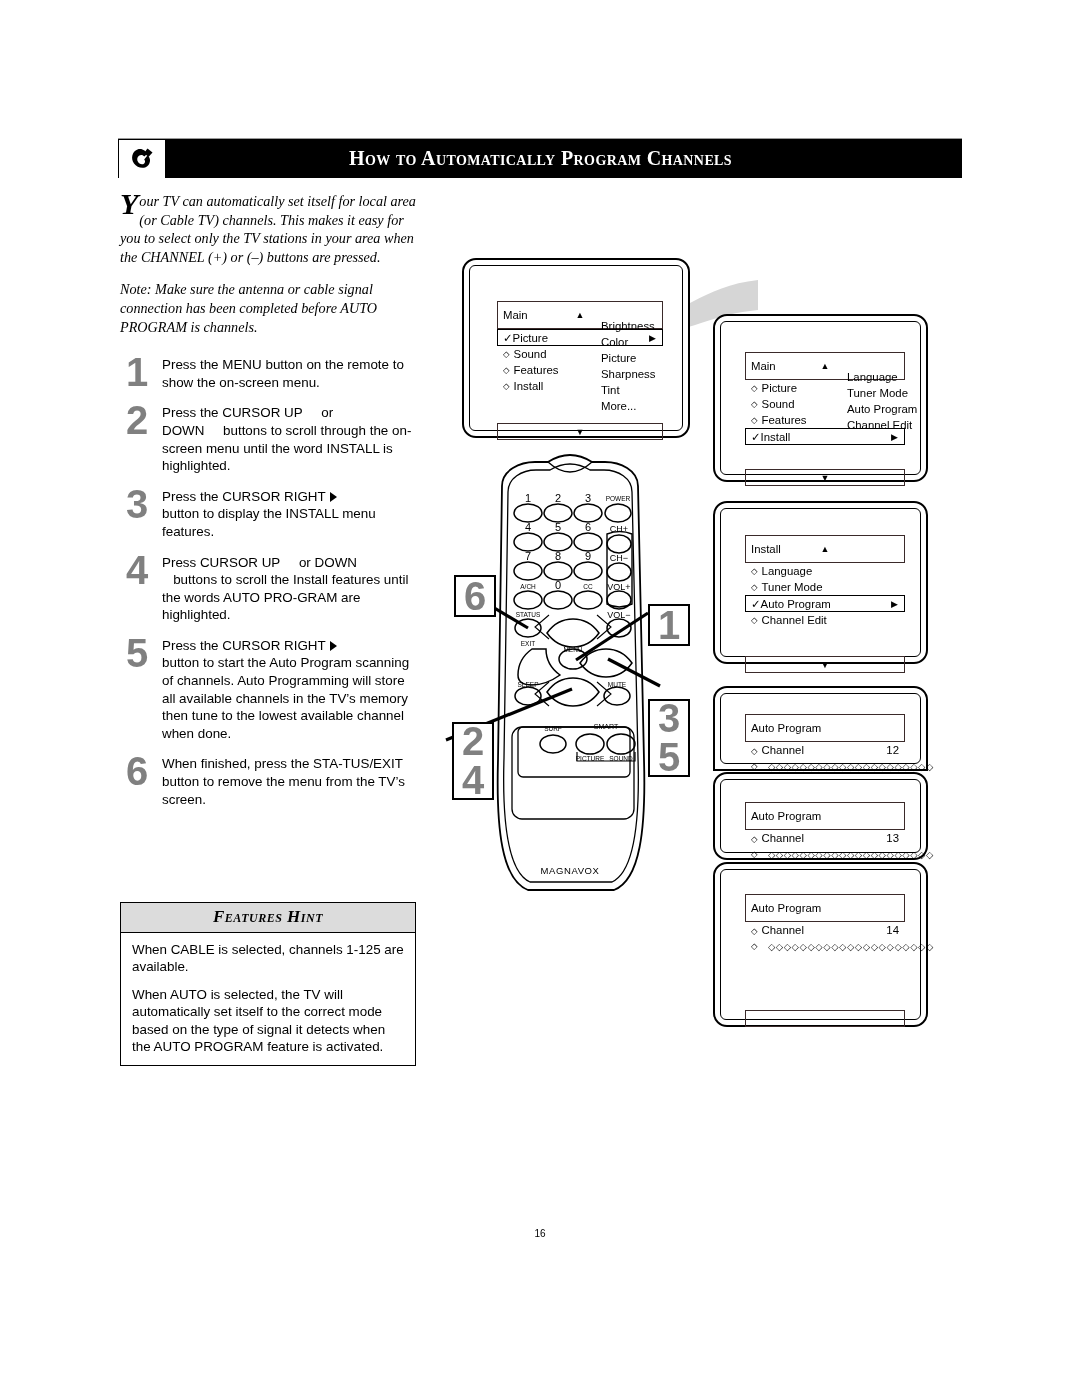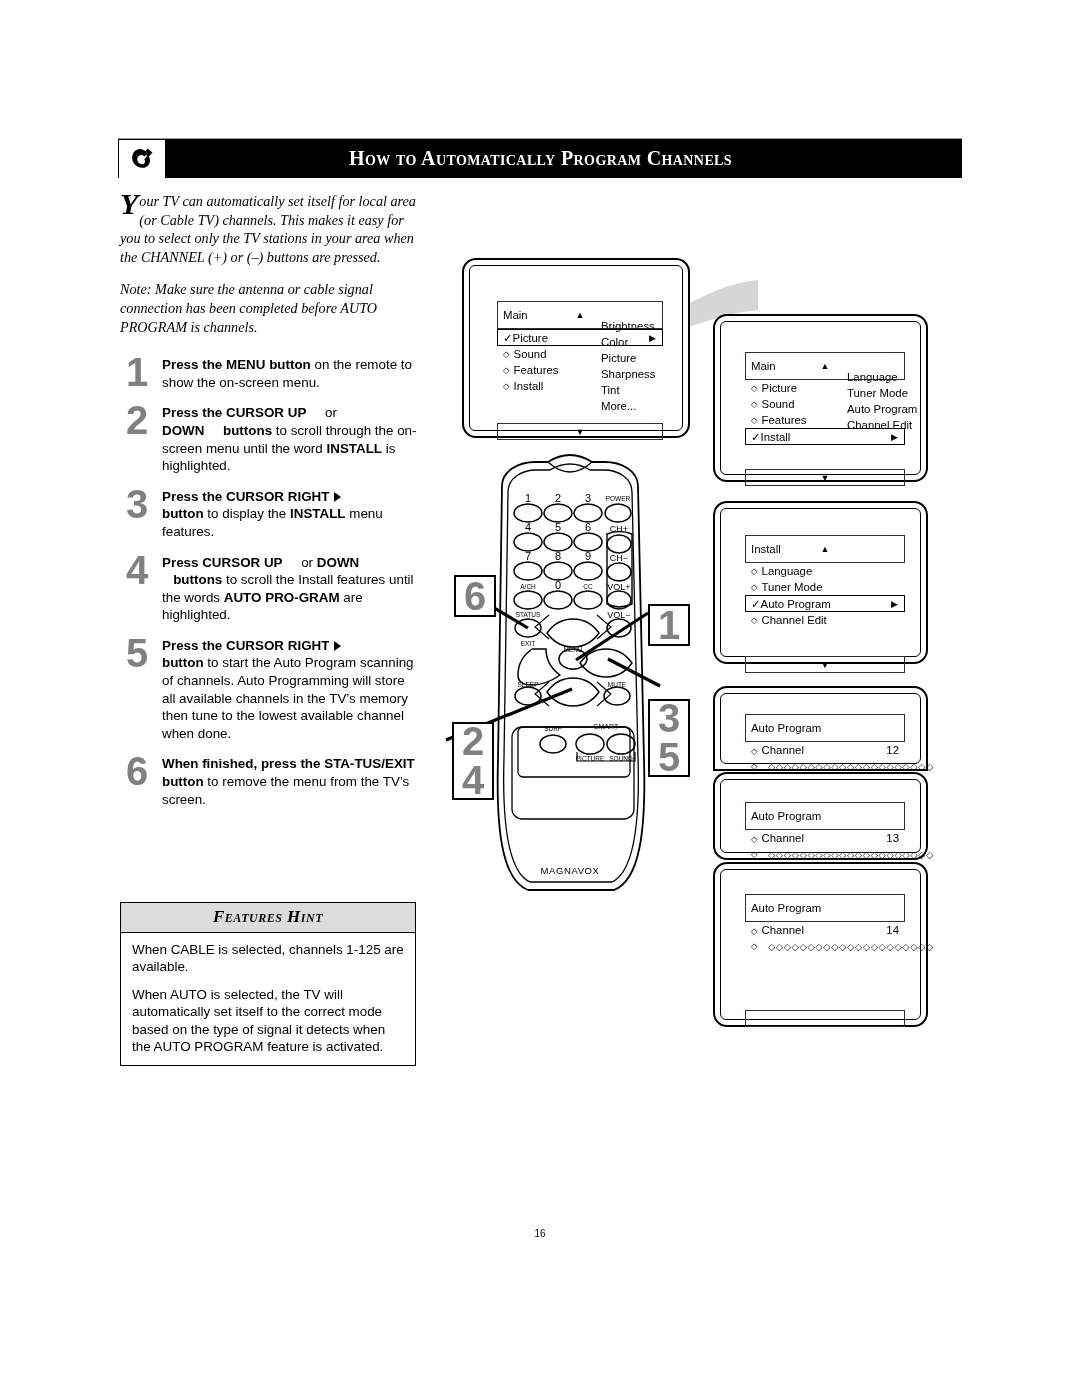--- a/index.html
+++ b/index.html
@@ -108,21 +108,21 @@
     font-weight: bold;
     color: #808080;
     font-family: "Liberation Sans", sans-serif;
     text-align: center;
     line-height: 44px;
   }
   .step-text {
     font-size: 13.4px;
     line-height: 17.6px;
   }
-  .step-text b { font-weight: bold; }
+  .step-text b { font-weight: normal; }
   .tri {
     display: inline-block;
     width: 0; height: 0;
     border-left: 7px solid #000;
     border-top: 5px solid transparent;
     border-bottom: 5px solid transparent;
     vertical-align: -1px;
     margin: 0 1px;
   }
   

